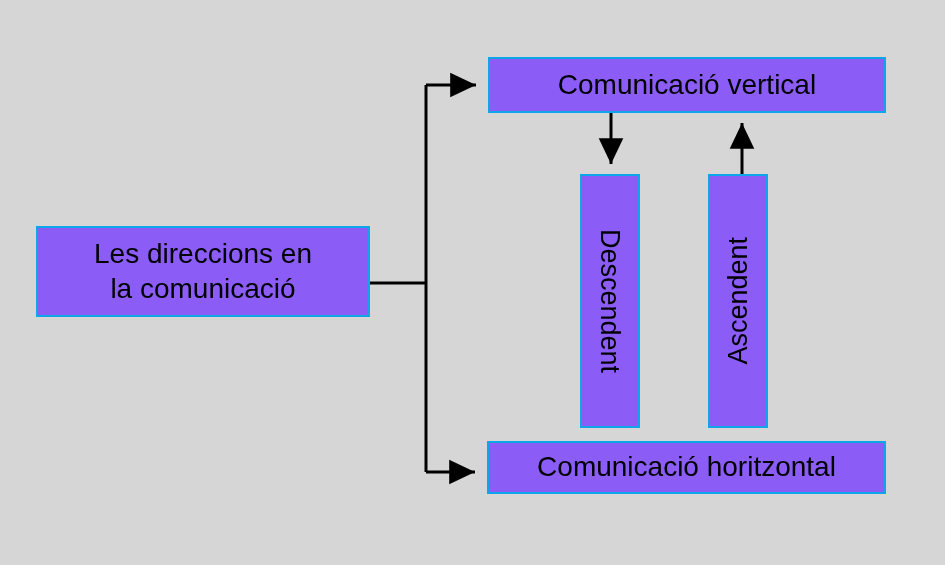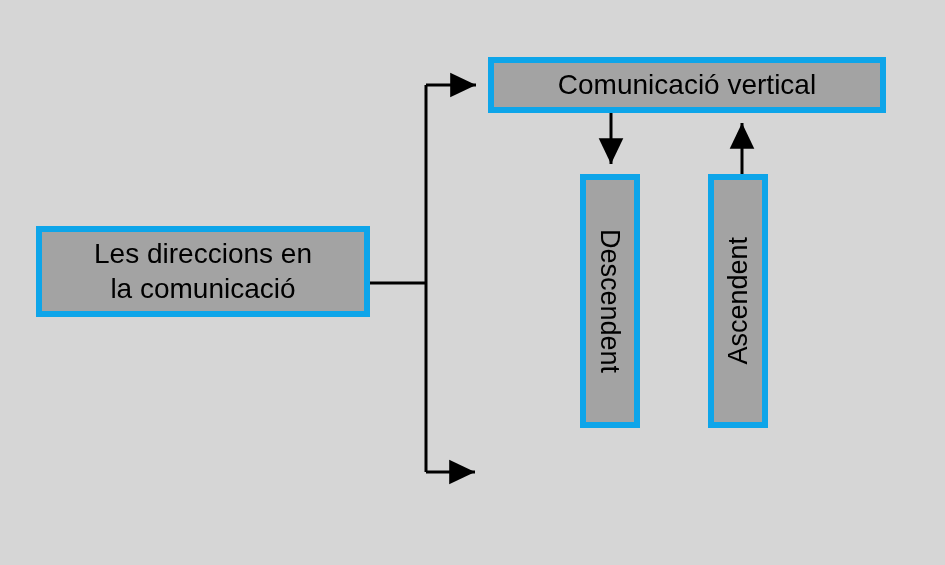--- a/index.html
+++ b/index.html
@@ -21,22 +21,22 @@
   .edges {
     position: absolute;
     left: 0;
     top: 0;
     width: 945px;
     height: 565px;
   }
   .node {
     position: absolute;
     box-sizing: border-box;
-    background: #a3a3a3;
-    border: 6px solid #0ea5e9;
+    background: #8b5cf6;
+    border: 2px solid #0ea5e9;
     display: flex;
     align-items: center;
     justify-content: center;
     color: #000000;
     z-index: 2;
   }
   .node-label {
     text-align: center;
     line-height: 1.22;
     white-space: pre-line;
@@ -132,20 +132,23 @@
 
   <div class="node" id="node-root">
     <span class="node-label">Les direccions en
 la comunicació</span>
   </div>
 
   <div class="node" id="node-vertical">
     <span class="node-label">Comunicació vertical</span>
   </div>
 
+  <div class="node" id="node-horizontal">
+    <span class="node-label">Comunicació horitzontal</span>
+  </div>
 
   <div class="node" id="node-descendent">
     <span class="node-label">Descendent</span>
   </div>
 
   <div class="node" id="node-ascendent">
     <span class="node-label">Ascendent</span>
   </div>
 
 </div>

